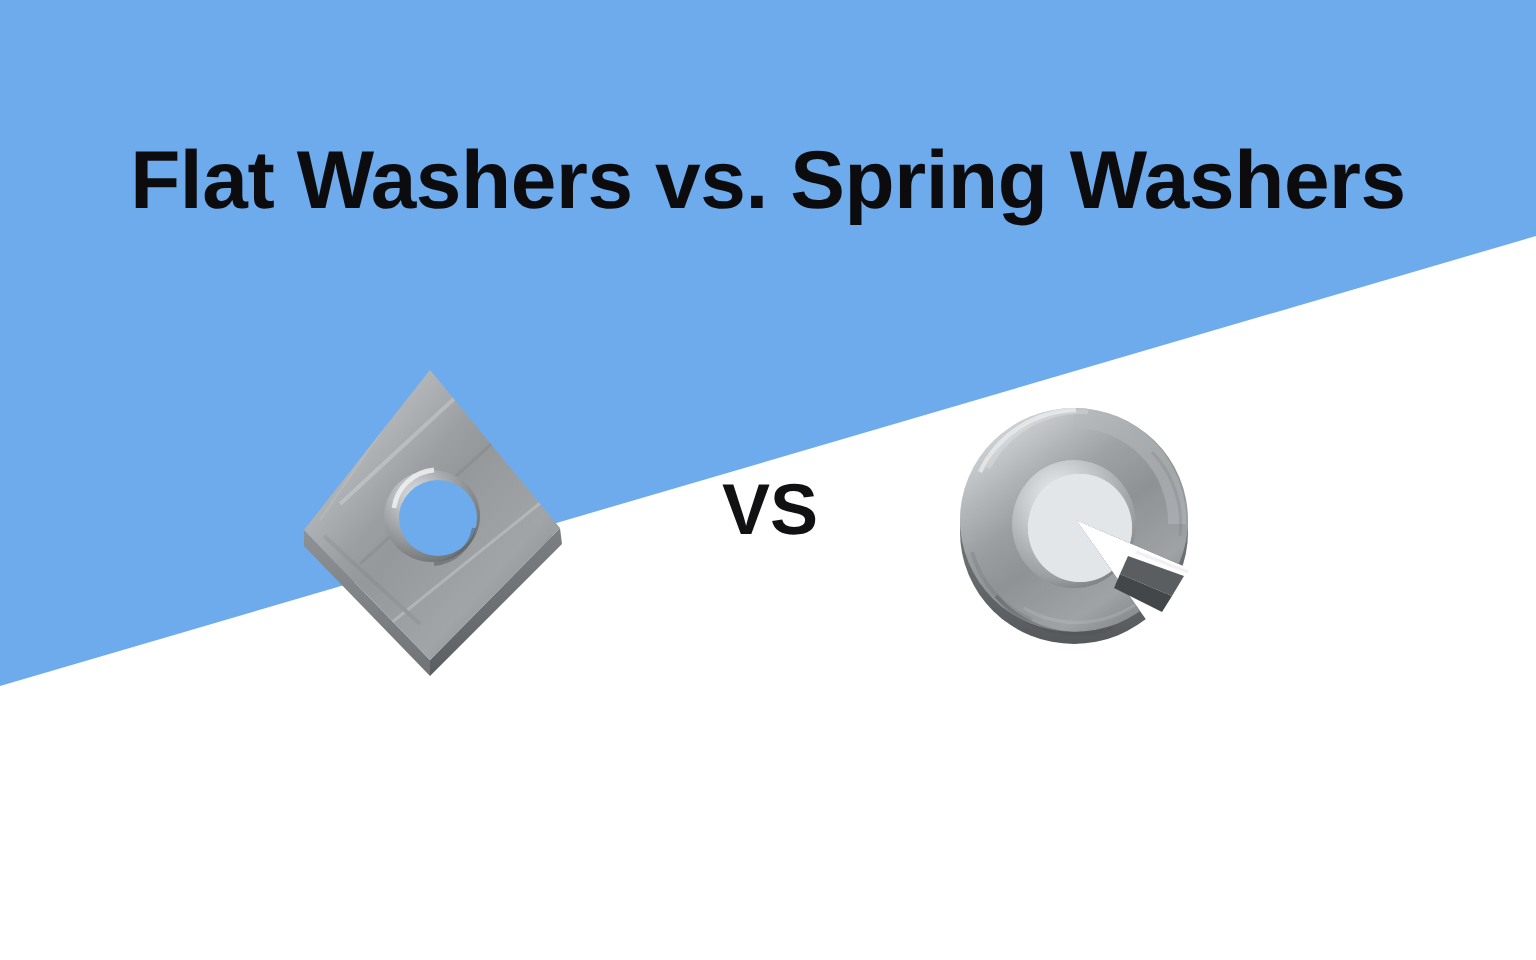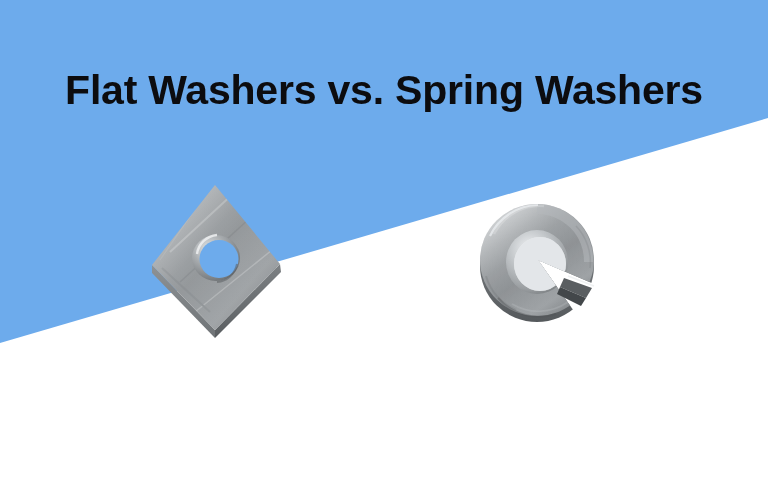--- a/index.html
+++ b/index.html
@@ -126,20 +126,21 @@
         <path d="M60,30 L20,88" stroke="#cdd1d4" stroke-width="1.2" fill="none"></path>
       </g>
 
       <ellipse cx="76" cy="86" rx="24" ry="23" fill="url(#holeWall)"></ellipse>
       <ellipse cx="79" cy="87" rx="19.5" ry="19" fill="#6dabec"></ellipse>
       <path d="M57,82 a22,22 0 0 1 20,-19" stroke="#f2f4f5" stroke-width="2.4" fill="none" opacity="0.8"></path>
       <path d="M97,92 a22,22 0 0 1 -20,18" stroke="#5b5f62" stroke-width="2" fill="none" opacity="0.55"></path>
     </svg>
   </div>
 
+  <div class="vs-label">VS</div>
 
   <div class="washer-art spring-washer-art">
     <svg width="140" height="140" viewBox="0 0 140 140">
       <defs>
         <linearGradient id="ringTop" x1="15%" y1="0%" x2="85%" y2="100%">
           <stop offset="0%" stop-color="#c2c6c9"></stop>
           <stop offset="25%" stop-color="#a2a6a9"></stop>
           <stop offset="55%" stop-color="#8b8f92"></stop>
           <stop offset="80%" stop-color="#9ea2a5"></stop>
           <stop offset="100%" stop-color="#787c7f"></stop>

